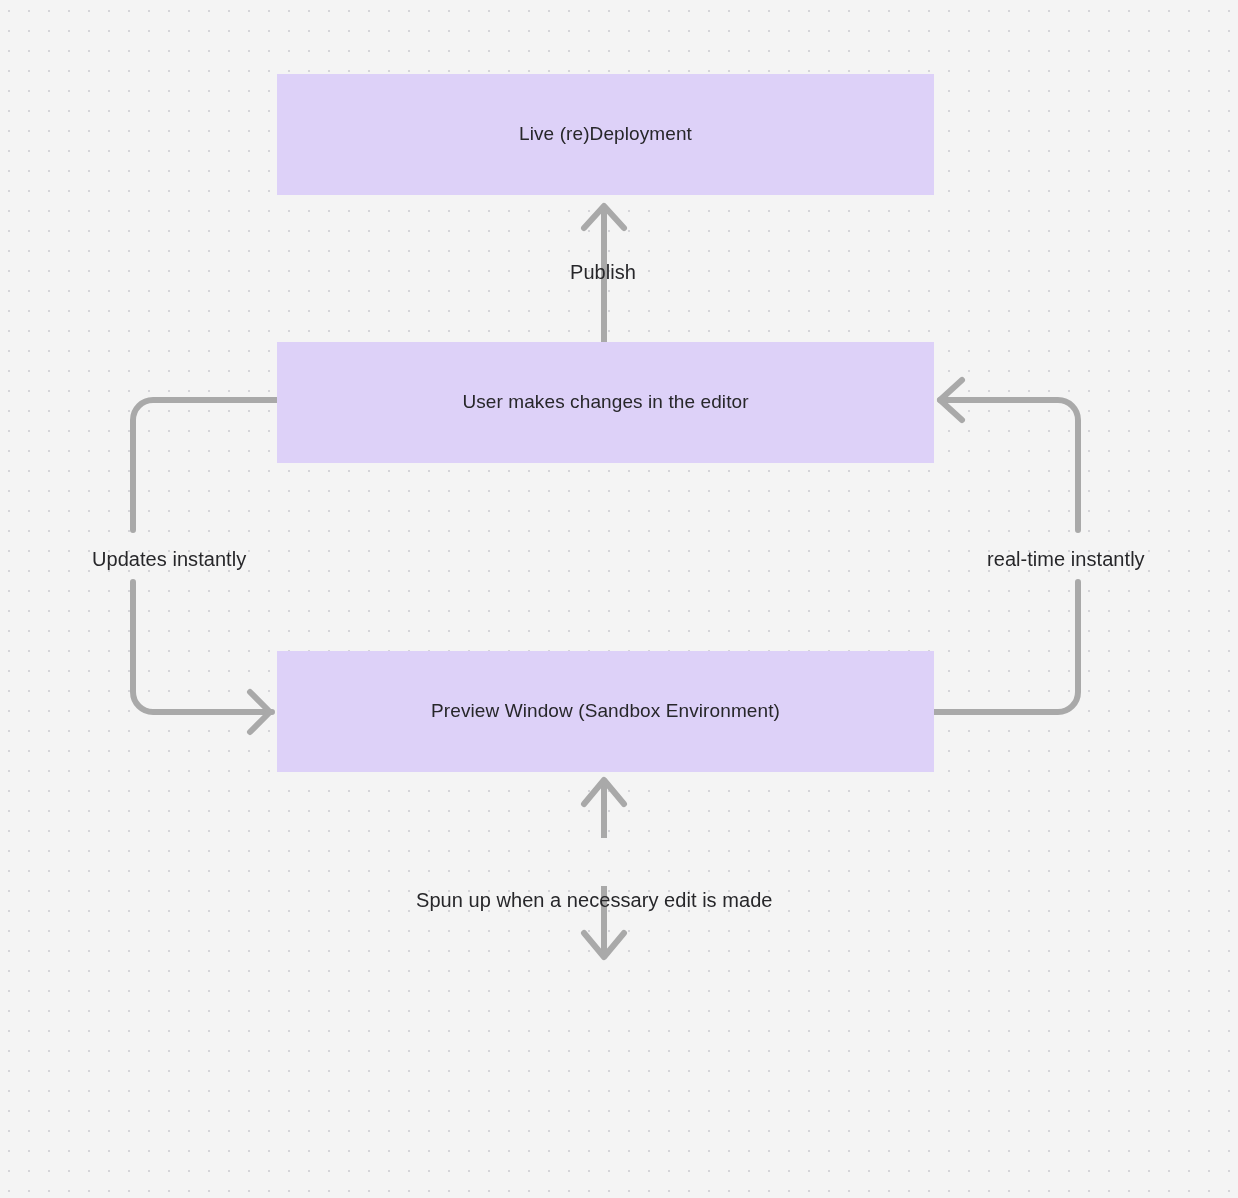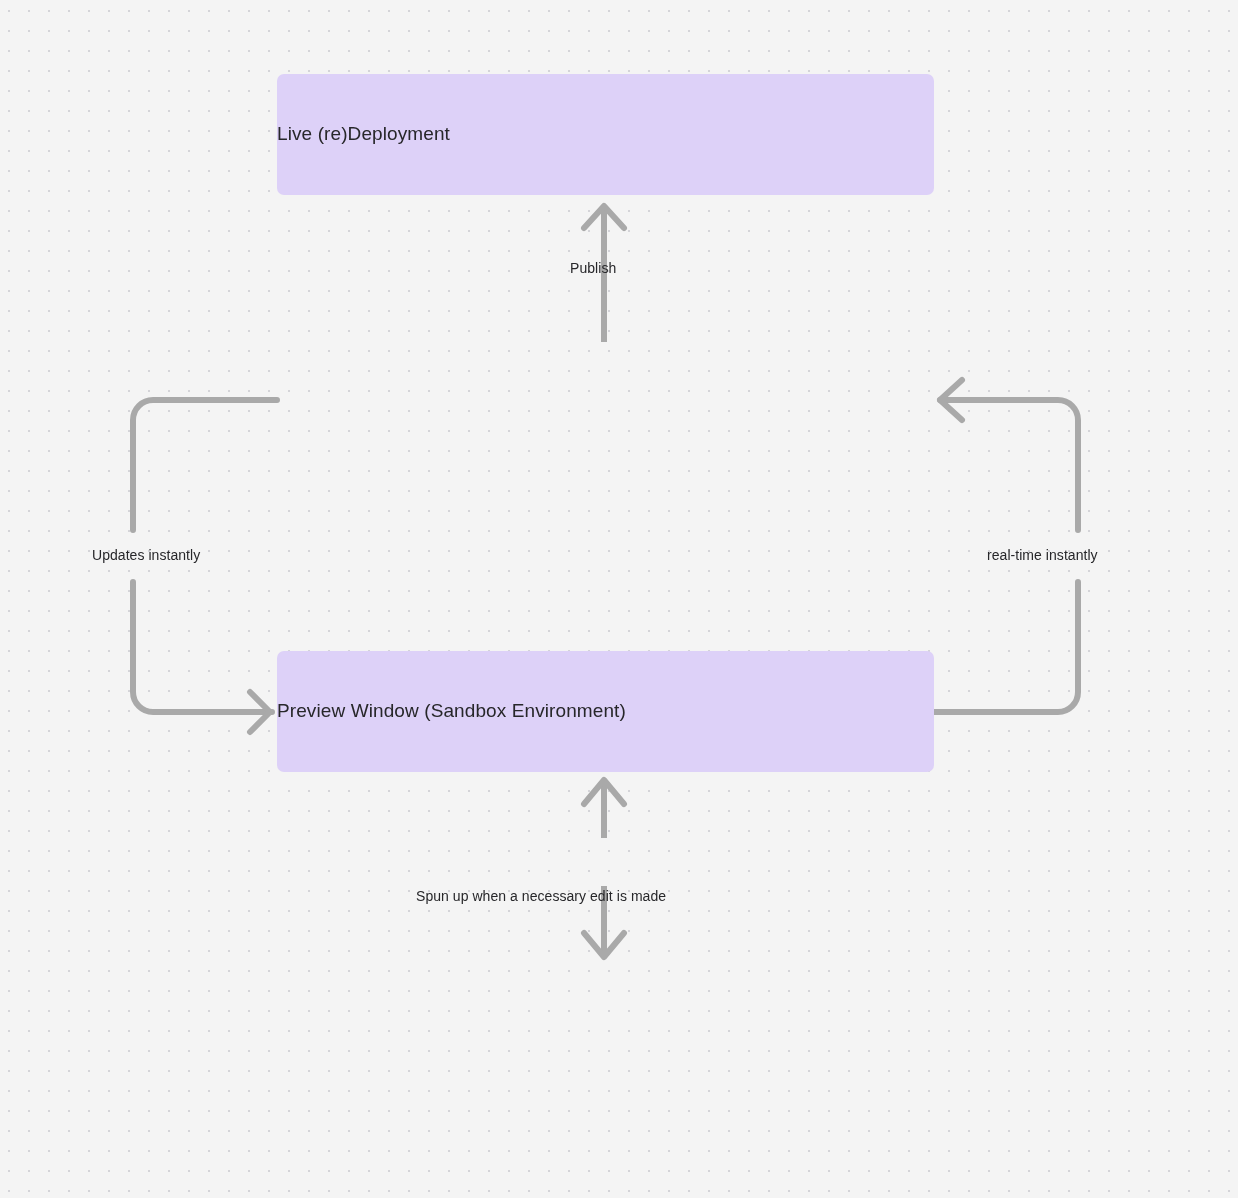--- a/index.html
+++ b/index.html
@@ -28,38 +28,39 @@
     left: 0;
     top: 0;
     width: 1238px;
     height: 1198px;
     pointer-events: none;
   }
   .node {
     position: absolute;
     box-sizing: border-box;
     background: #ddd1f8;
-    border-radius: 7px;
+    border-radius: 0;
     display: flex;
     align-items: center;
+    justify-content: center;
     color: #27272a;
     font-size: 19px;
     letter-spacing: 0.1px;
     line-height: 1.3;
     text-align: center;
   }
   #node-live      { left: 277px; top: 74px;  width: 657px; height: 121px; }
   #node-user      { left: 277px; top: 342px; width: 657px; height: 121px; }
   #node-preview   { left: 277px; top: 651px; width: 657px; height: 121px; }
   #node-devserver { left: 277px; top: 959px; width: 657px; height: 121px; }
 
   .edge-label {
     position: absolute;
     color: #27272a;
-    font-size: 14px;
+    font-size: 20px;
     line-height: 1.2;
     white-space: nowrap;
     background: transparent;
     letter-spacing: 0.05px;
   }
   #label-publish   { left: 570px;  top: 260px; }
   #label-updates   { left: 49px;   top: 547px; margin-left: 43px; }
   #label-realtime  { left: 987px;  top: 547px; }
   #label-spun      { left: 416px;  top: 888px; }
 </style>
@@ -96,20 +97,23 @@
         <path d="M 584 933 L 604 957 L 624 933" stroke-linecap="round" stroke-linejoin="round"></path>
       </g>
 
     </g>
   </svg>
 
   <div class="node" id="node-live">
     <span>Live (re)Deployment</span>
   </div>
 
+  <div class="node" id="node-user">
+    <span>User makes changes in the editor</span>
+  </div>
 
   <div class="node" id="node-preview">
     <span>Preview Window (Sandbox Environment)</span>
   </div>
 
 
   <div class="edge-label" id="label-publish">Publish</div>
 
   <div class="edge-label" id="label-updates">Updates instantly</div>
 

